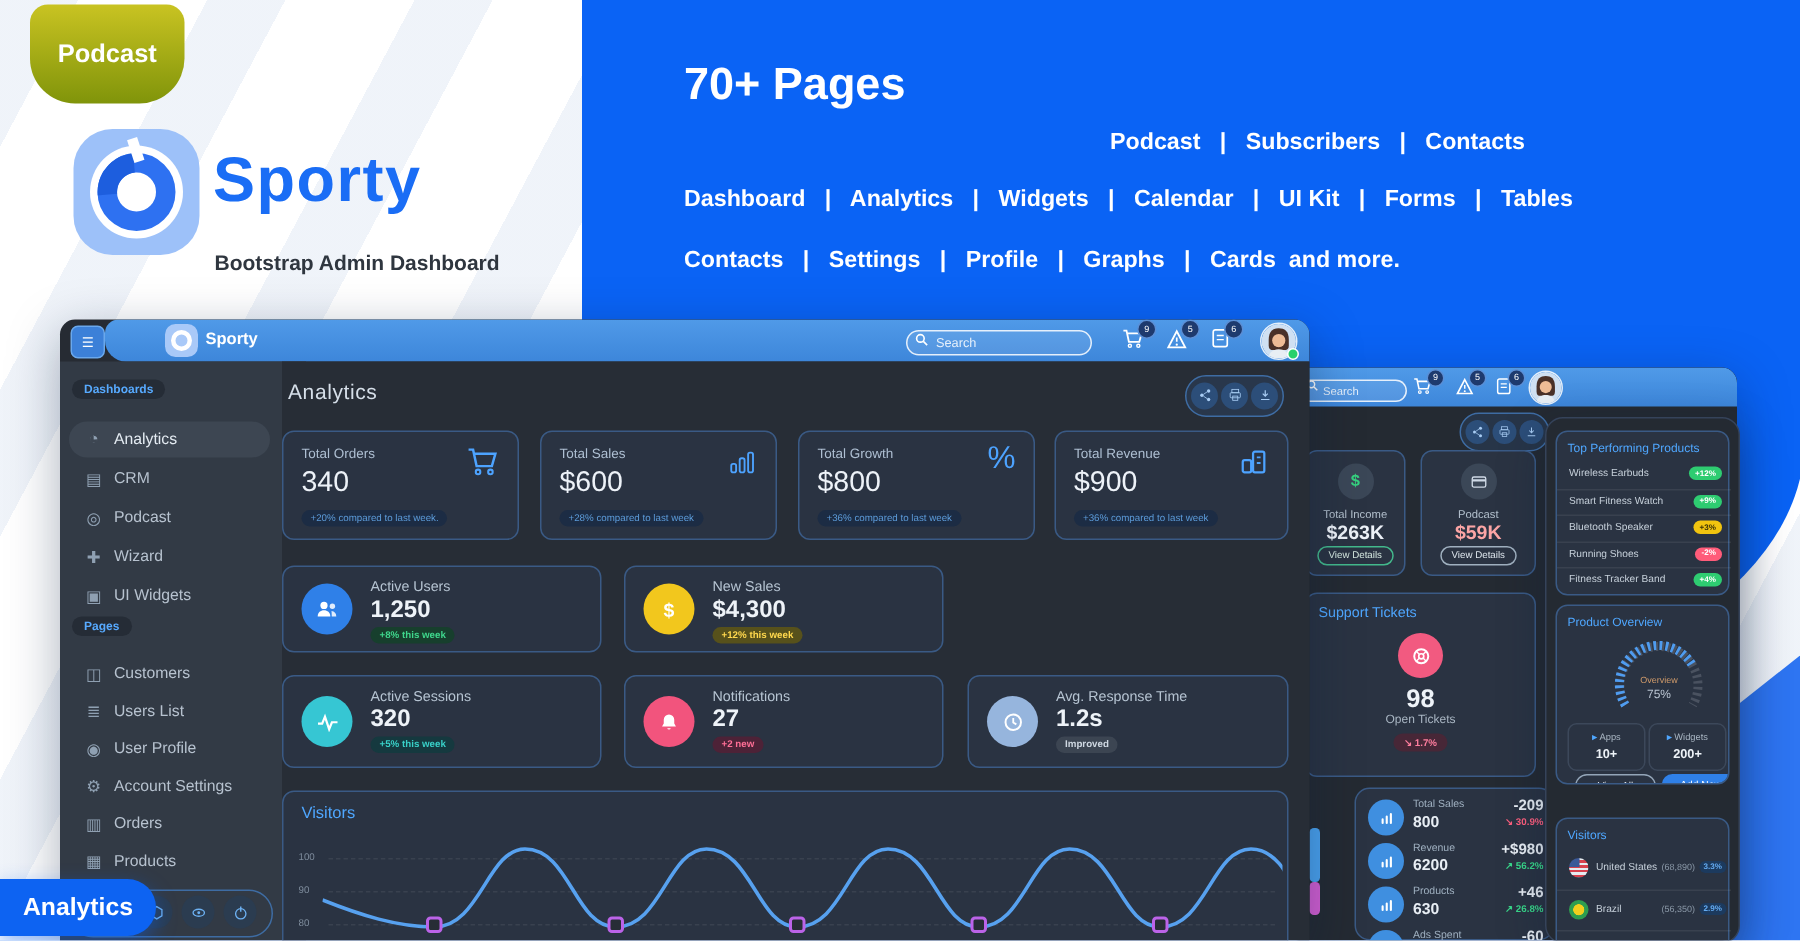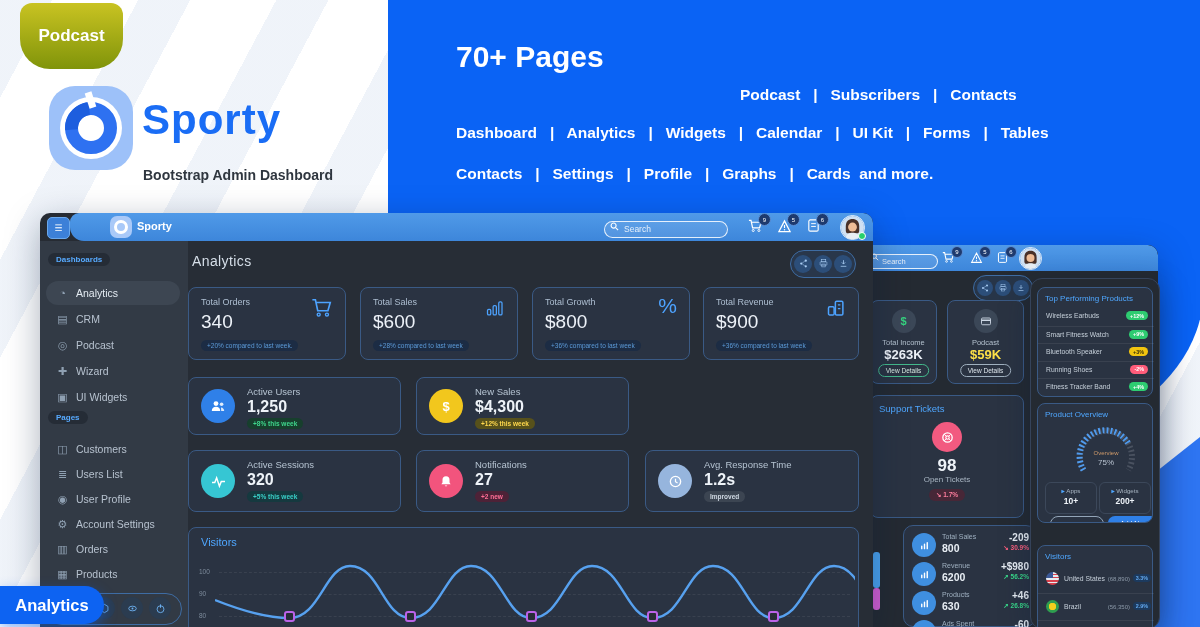--- a/index.html
+++ b/index.html
@@ -215,21 +215,21 @@
       <div class="vdBtn" style="border:1px solid #43b98c;color:#d6e9e0;">View Details</div>
     </div>
     <div class="card" style="left:91px;top:55px;width:77px;height:84px;">
       <div style="position:absolute;left:50%;top:8px;transform:translateX(-50%);width:24px;height:24px;border-radius:50%;background:#3b4757;display:flex;align-items:center;justify-content:center;">
           <svg width="12" height="12" viewBox="0 0 16 16">
             <rect x="2" y="4" width="12" height="9" rx="1.5" fill="none" stroke="#cfd9e6" stroke-width="1.2"></rect>
             <line x1="2" y1="7" x2="14" y2="7" stroke="#cfd9e6" stroke-width="1.8"></line>
           </svg>
         </div>
       <div style="position:absolute;top:37px;width:100%;text-align:center;font-size:7.5px;color:#b3c0cd;">Podcast</div>
-      <div style="position:absolute;top:46px;width:100%;text-align:center;font-size:13px;font-weight:700;color:#fde047;">$59K</div>
+      <div style="position:absolute;top:46px;width:100%;text-align:center;font-size:13px;font-weight:700;color:#fca5a5;">$59K</div>
       <div class="vdBtn" style="border:1px solid #9fb0bf;color:#dde5ec;">View Details</div>
     </div>
 
     <div class="card" style="left:14px;top:150px;width:154px;height:123px;">
       <div class="w2title">Support Tickets</div>
       <div style="position:absolute;left:50%;top:26px;transform:translateX(-50%);width:30px;height:30px;border-radius:50%;background:#f25a80;display:flex;align-items:center;justify-content:center;">
           <svg width="15" height="15" viewBox="0 0 16 16">
             <circle cx="8" cy="8" r="5" fill="none" stroke="#fff" stroke-width="1.4"></circle>
             <circle cx="8" cy="8" r="1.8" fill="none" stroke="#fff" stroke-width="1.2"></circle>
             <line x1="4.5" y1="4.5" x2="6.7" y2="6.7" stroke="#fff"></line>

